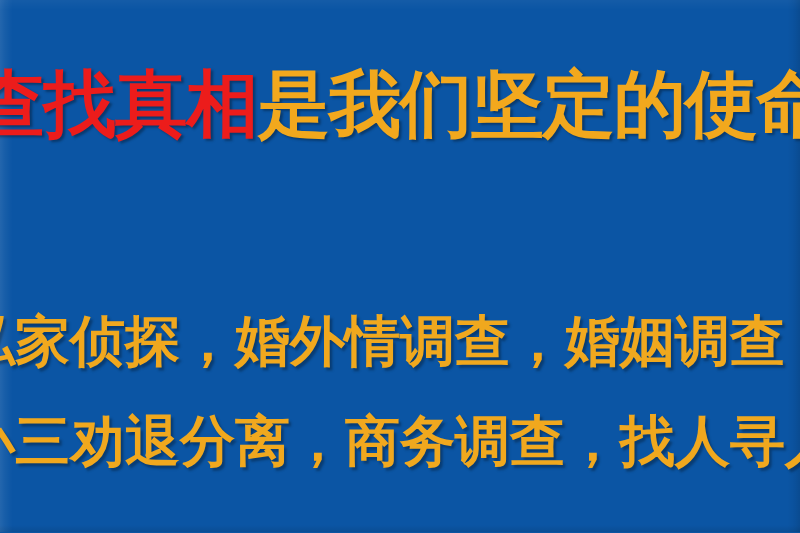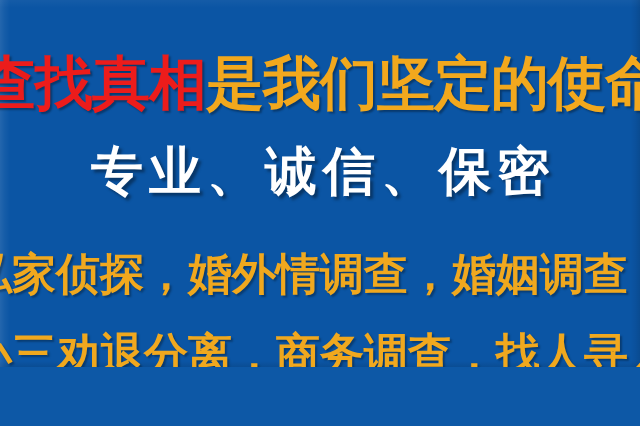--- a/index.html
+++ b/index.html
@@ -5,21 +5,21 @@
 <style>
   html, body {
     margin: 0;
     padding: 0;
     background: #0d58a6;
   }
 
   .banner {
     position: relative;
     width: 640px;
-    height: 367px;
+    height: 426px;
     overflow: hidden;
     background: #0b55a4;
     font-family: "DejaVu Sans", "Liberation Sans", sans-serif;
     -webkit-font-smoothing: antialiased;
   }
 
   
   .banner::before {
     content: "";
     position: absolute;
@@ -113,20 +113,19 @@
 <body>
 
 <div class="banner">
   <div class="lines">
 
     <div class="line line-headline">
       <span class="seg-red">查找真相</span>
         <span class="seg-gold">是我们坚定的使命</span>
     </div>
 
-    <div class="line line-values">专业、诚信、保密</div>
 
     <div class="line line-services row-1">私家侦探，婚外情调查，婚姻调查，</div>
 
     <div class="line line-services row-2">小三劝退分离，商务调查，找人寻人</div>
 
   </div>
 </div>
 
 </body></html>

